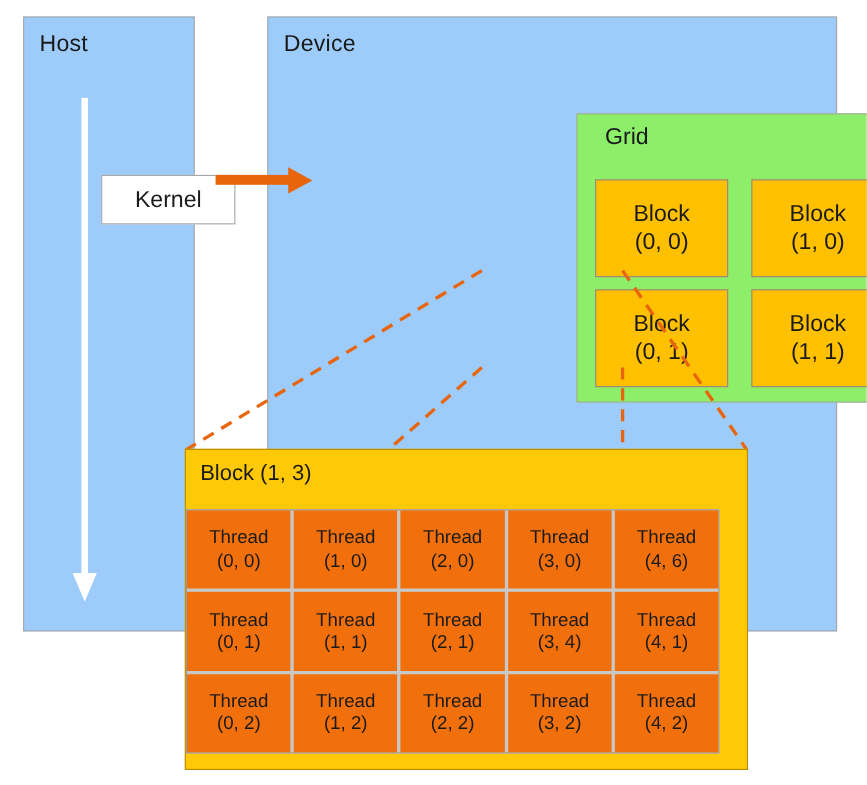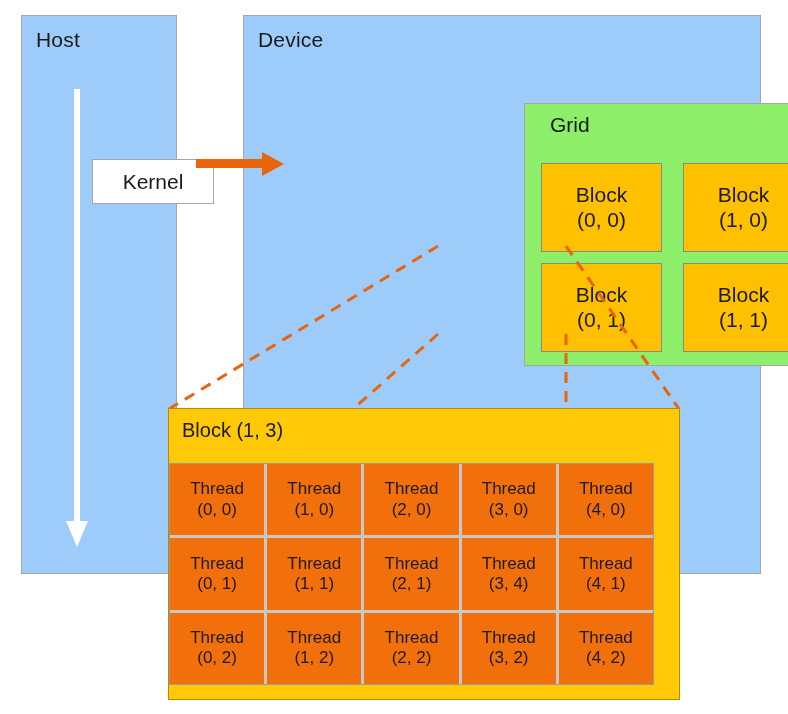--- a/index.html
+++ b/index.html
@@ -250,21 +250,21 @@
         <div class="thread-cell">
           <span>Thread</span>
           <span>(2, 0)</span>
         </div>
         <div class="thread-cell">
           <span>Thread</span>
           <span>(3, 0)</span>
         </div>
         <div class="thread-cell">
           <span>Thread</span>
-          <span>(4, 0)</span>
+          <span>(4, 6)</span>
         </div>
         <div class="thread-cell">
           <span>Thread</span>
           <span>(0, 1)</span>
         </div>
         <div class="thread-cell">
           <span>Thread</span>
           <span>(1, 1)</span>
         </div>
         <div class="thread-cell">

